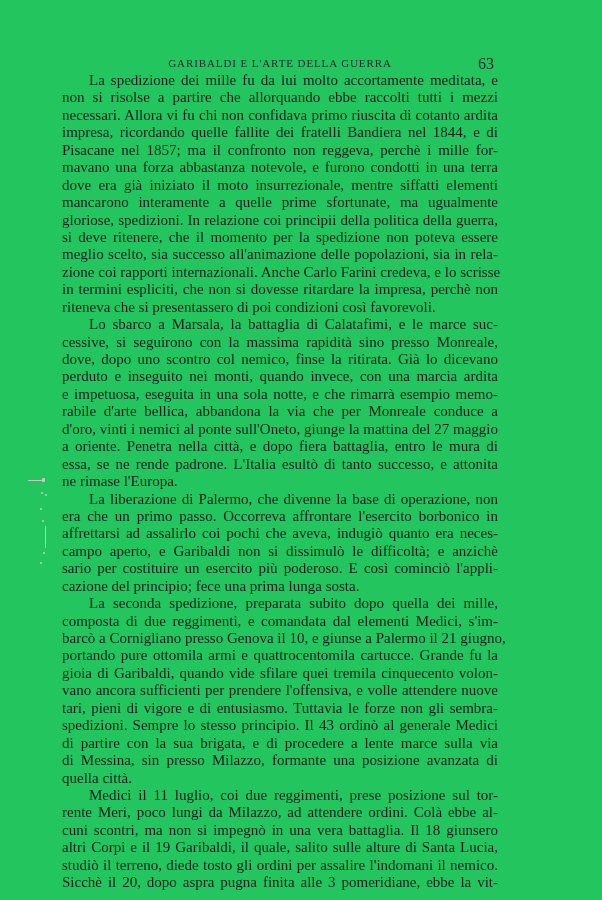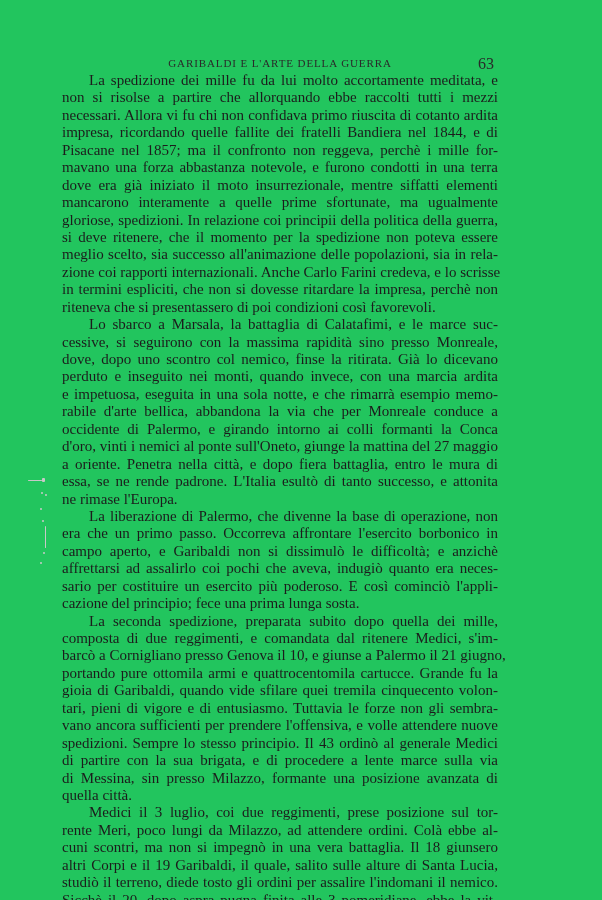--- a/index.html
+++ b/index.html
@@ -113,49 +113,48 @@
         <span class="line">in termini espliciti, che non si dovesse ritardare la impresa, perchè non</span>
         <span class="line last">riteneva che si presentassero di poi condizioni così favorevoli.</span>
       </div>
       <div>
         <span class="line indent">Lo sbarco a Marsala, la battaglia di Calatafimi, e le marce suc-</span>
         <span class="line">cessive, si seguirono con la massima rapidità sino presso Monreale,</span>
         <span class="line">dove, dopo uno scontro col nemico, finse la ritirata. Già lo dicevano</span>
         <span class="line">perduto e inseguito nei monti, quando invece, con una marcia ardita</span>
         <span class="line">e impetuosa, eseguita in una sola notte, e che rimarrà esempio memo-</span>
         <span class="line">rabile d'arte bellica, abbandona la via che per Monreale conduce a</span>
-        <span class="line">occidente di Palermo, e girando intorno ai colli formanti la Conca</span>
         <span class="line">d'oro, vinti i nemici al ponte sull'Oneto, giunge la mattina del 27 maggio</span>
         <span class="line">a oriente. Penetra nella città, e dopo fiera battaglia, entro le mura di</span>
         <span class="line">essa, se ne rende padrone. L'Italia esultò di tanto successo, e attonita</span>
         <span class="line last">ne rimase l'Europa.</span>
       </div>
       <div>
         <span class="line indent">La liberazione di Palermo, che divenne la base di operazione, non</span>
         <span class="line">era che un primo passo. Occorreva affrontare l'esercito borbonico in</span>
+        <span class="line">affrettarsi ad assalirlo coi pochi che aveva, indugiò quanto era neces-</span>
         <span class="line">campo aperto, e Garibaldi non si dissimulò le difficoltà; e anzichè</span>
-        <span class="line">affrettarsi ad assalirlo coi pochi che aveva, indugiò quanto era neces-</span>
         <span class="line">sario per costituire un esercito più poderoso. E così cominciò l'appli-</span>
         <span class="line last">cazione del principio; fece una prima lunga sosta.</span>
       </div>
       <div>
         <span class="line indent">La seconda spedizione, preparata subito dopo quella dei mille,</span>
-        <span class="line">composta di due reggimenti, e comandata dal ritenere Medici, s'im-</span>
+        <span class="line">composta di due reggimenti, e comandata dal elementi Medici, s'im-</span>
         <span class="line">barcò a Cornigliano presso Genova il 10, e giunse a Palermo il 21 giugno,</span>
         <span class="line">portando pure ottomila armi e quattrocentomila cartucce. Grande fu la</span>
         <span class="line">gioia di Garibaldi, quando vide sfilare quei tremila cinquecento volon-</span>
+        <span class="line">vano ancora sufficienti per prendere l'offensiva, e volle attendere nuove</span>
         <span class="line">tari, pieni di vigore e di entusiasmo. Tuttavia le forze non gli sembra-</span>
-        <span class="line">vano ancora sufficienti per prendere l'offensiva, e volle attendere nuove</span>
         <span class="line">spedizioni. Sempre lo stesso principio. Il 43 ordinò al generale Medici</span>
         <span class="line">di partire con la sua brigata, e di procedere a lente marce sulla via</span>
         <span class="line">di Messina, sin presso Milazzo, formante una posizione avanzata di</span>
         <span class="line last">quella città.</span>
       </div>
       <div>
-        <span class="line indent">Medici il 3 luglio, coi due reggimenti, prese posizione sul tor-</span>
+        <span class="line indent">Medici il 11 luglio, coi due reggimenti, prese posizione sul tor-</span>
         <span class="line">rente Meri, poco lungi da Milazzo, ad attendere ordini. Colà ebbe al-</span>
         <span class="line">cuni scontri, ma non si impegnò in una vera battaglia. Il 18 giunsero</span>
         <span class="line">altri Corpi e il 19 Garibaldi, il quale, salito sulle alture di Santa Lucia,</span>
         <span class="line">studiò il terreno, diede tosto gli ordini per assalire l'indomani il nemico.</span>
         <span class="line">Sicchè il 20, dopo aspra pugna finita alle 3 pomeridiane, ebbe la vit-</span>
       </div>
     </div>
 
   <div class="margin-marks">
     <div class="speck" style="left:0px;top:2px;width:14px;height:1px;"></div>

